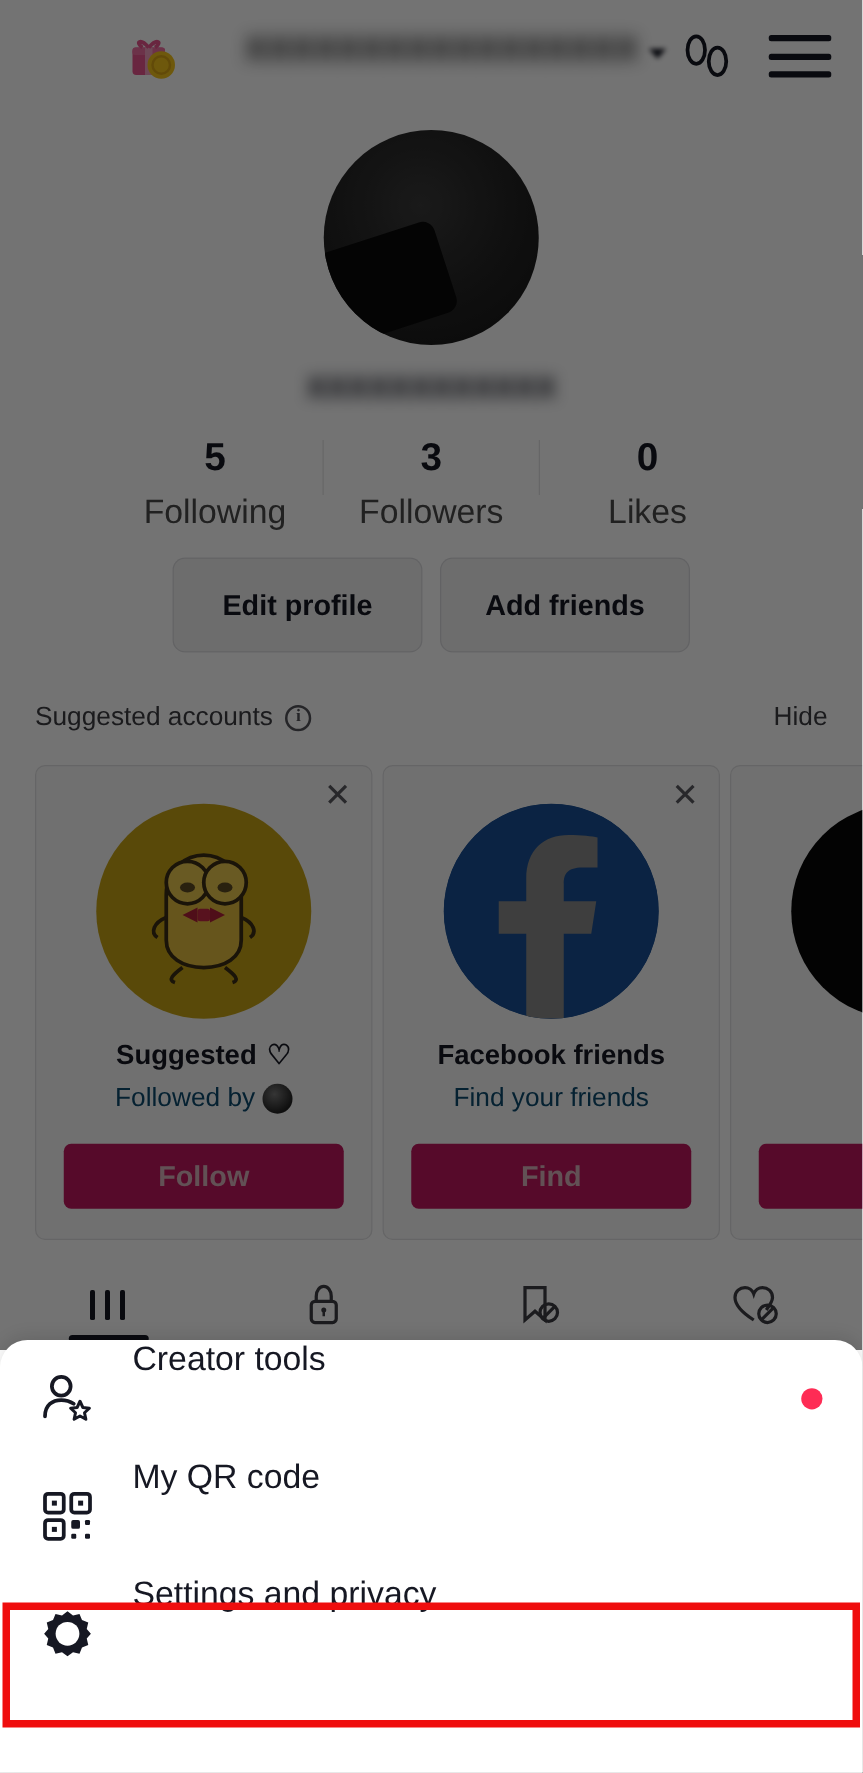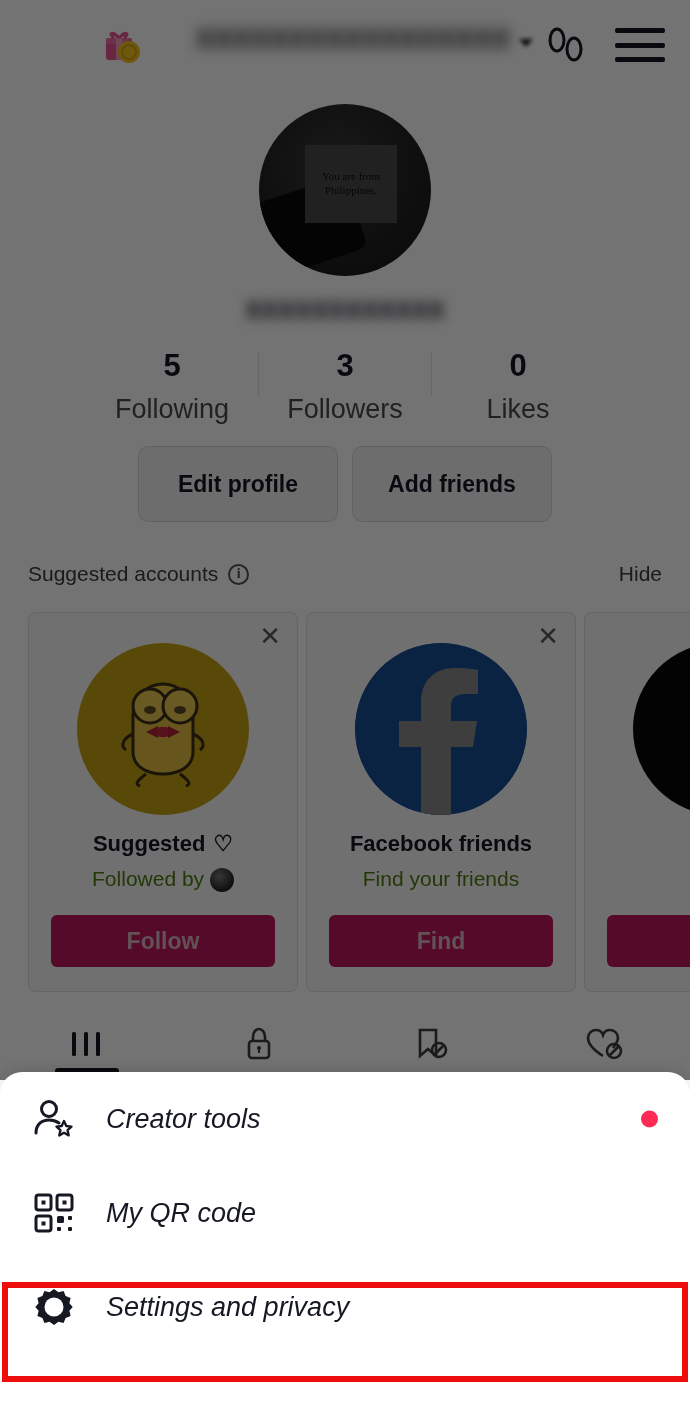--- a/index.html
+++ b/index.html
@@ -154,21 +154,21 @@
     font-size: 26px; color: #5a5a5f; line-height: 1;
   }
   .card-av { width: 172px; height: 172px; border-radius: 50%; overflow: hidden; position: relative; }
   .av-gude { background: #C6A216; display:flex; align-items:center; justify-content:center; }
   .av-fb { background: #1A4F94; display: flex; align-items: flex-end; justify-content: center; }
   .av-dark { background: #070707; }
   .card-name {
     margin-top: 16px; font-size: 22px; font-weight: bold; color: #161823;
     display: flex; align-items: center; gap: 8px; white-space: nowrap;
   }
-  .card-sub { margin-top: 10px; font-size: 21px; color: #4d7c0f; white-space: nowrap; }
+  .card-sub { margin-top: 10px; font-size: 21px; color: #0c4a6e; white-space: nowrap; }
   .card-btn {
     position: absolute; left: 22px; right: 22px; bottom: 24px;
     height: 52px; background: #be185d; border-radius: 6px;
     display: flex; align-items: center; justify-content: center;
     color: #d9b4bd; font-size: 23px; font-weight: bold;
   }
   .mini-av {
     width: 24px; height: 24px; border-radius: 50%;
     background: radial-gradient(circle at 40% 35%, #777 0%, #222 70%);
     display: inline-block; vertical-align: middle;
@@ -189,23 +189,22 @@
   .sheet {
     position: absolute; left: 0; top: 1072px; width: 690px; height: 346px;
     background: #ffffff;
     border-radius: 22px 22px 0 0;
     z-index: 10;
     box-shadow: 0 -2px 14px rgba(0,0,0,0.12);
   }
   .menu-item {
     position: relative;
     height: 94px;
-    display: flex; align-items: center;
+    display: flex; 
     padding: 0 28px;
-    font-style: italic;
   }
   .menu-icon {
     width: 52px; display: flex; align-items: center; justify-content: center;
     flex: 0 0 52px;
   }
   .menu-label {
     margin-left: 26px;
     font-size: 27px; color: #161823; font-weight: 500;
   }
   .menu-dot {
@@ -256,23 +255,20 @@
 
         <div class="hamburger">
           <span></span>
             <span></span>
             <span></span>
         </div>
       </div>
 
       <div class="avatar">
         <div class="dark-corner"></div>
-        <div class="paper">
-          <div class="paper-text">You are from Philippines.</div>
-        </div>
       </div>
 
       <div class="handle">XXXXXXXXXXXX</div>
 
       <div class="stats">
         <div class="stat">
           <div class="num">5</div>
           <div class="lbl">Following</div>
         </div>
         <div class="stat-div"></div>

